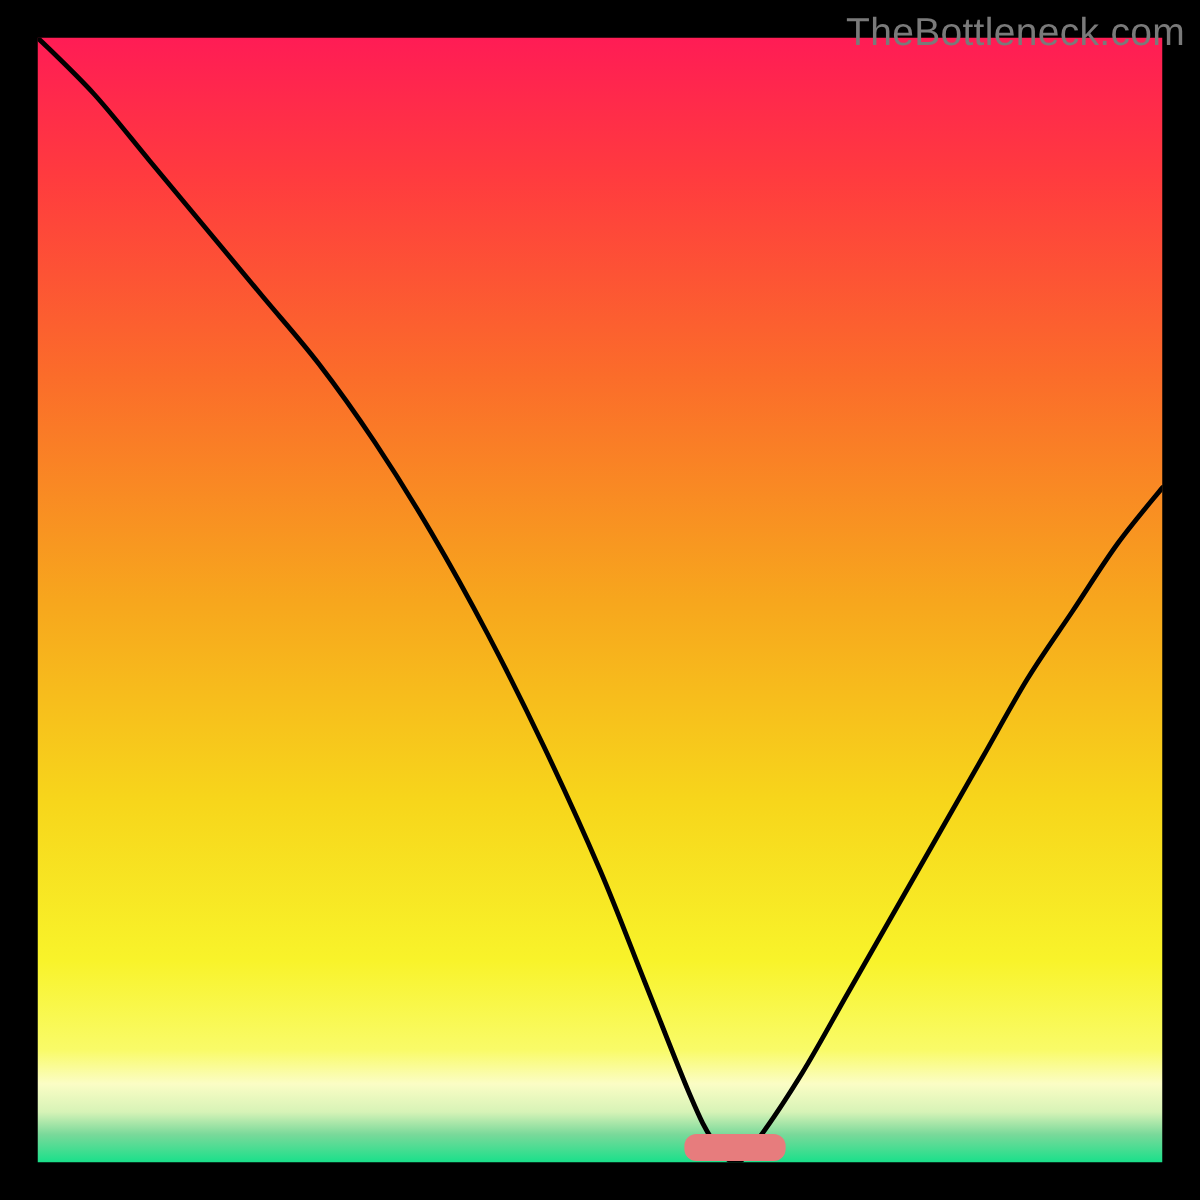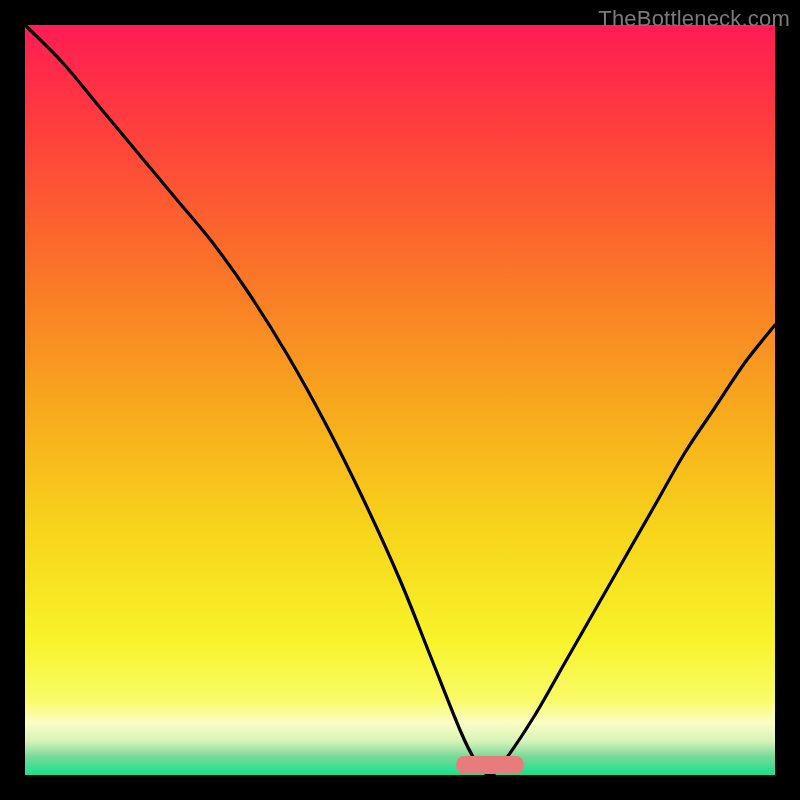--- a/index.html
+++ b/index.html
@@ -15,21 +15,21 @@
     position: relative;
     width: 800px;
     height: 800px;
     background: #000;
   }
   .watermark {
     position: absolute;
     top: 6px;
     right: 10px;
     color: #7a7a7a;
-    font-size: 22px;
+    font-size: 26px;
     font-weight: 500;
     letter-spacing: 0.2px;
     z-index: 20;
   }
   .plot {
     position: absolute;
     left: 25px;
     top: 25px;
     width: 750px;
     height: 750px;

